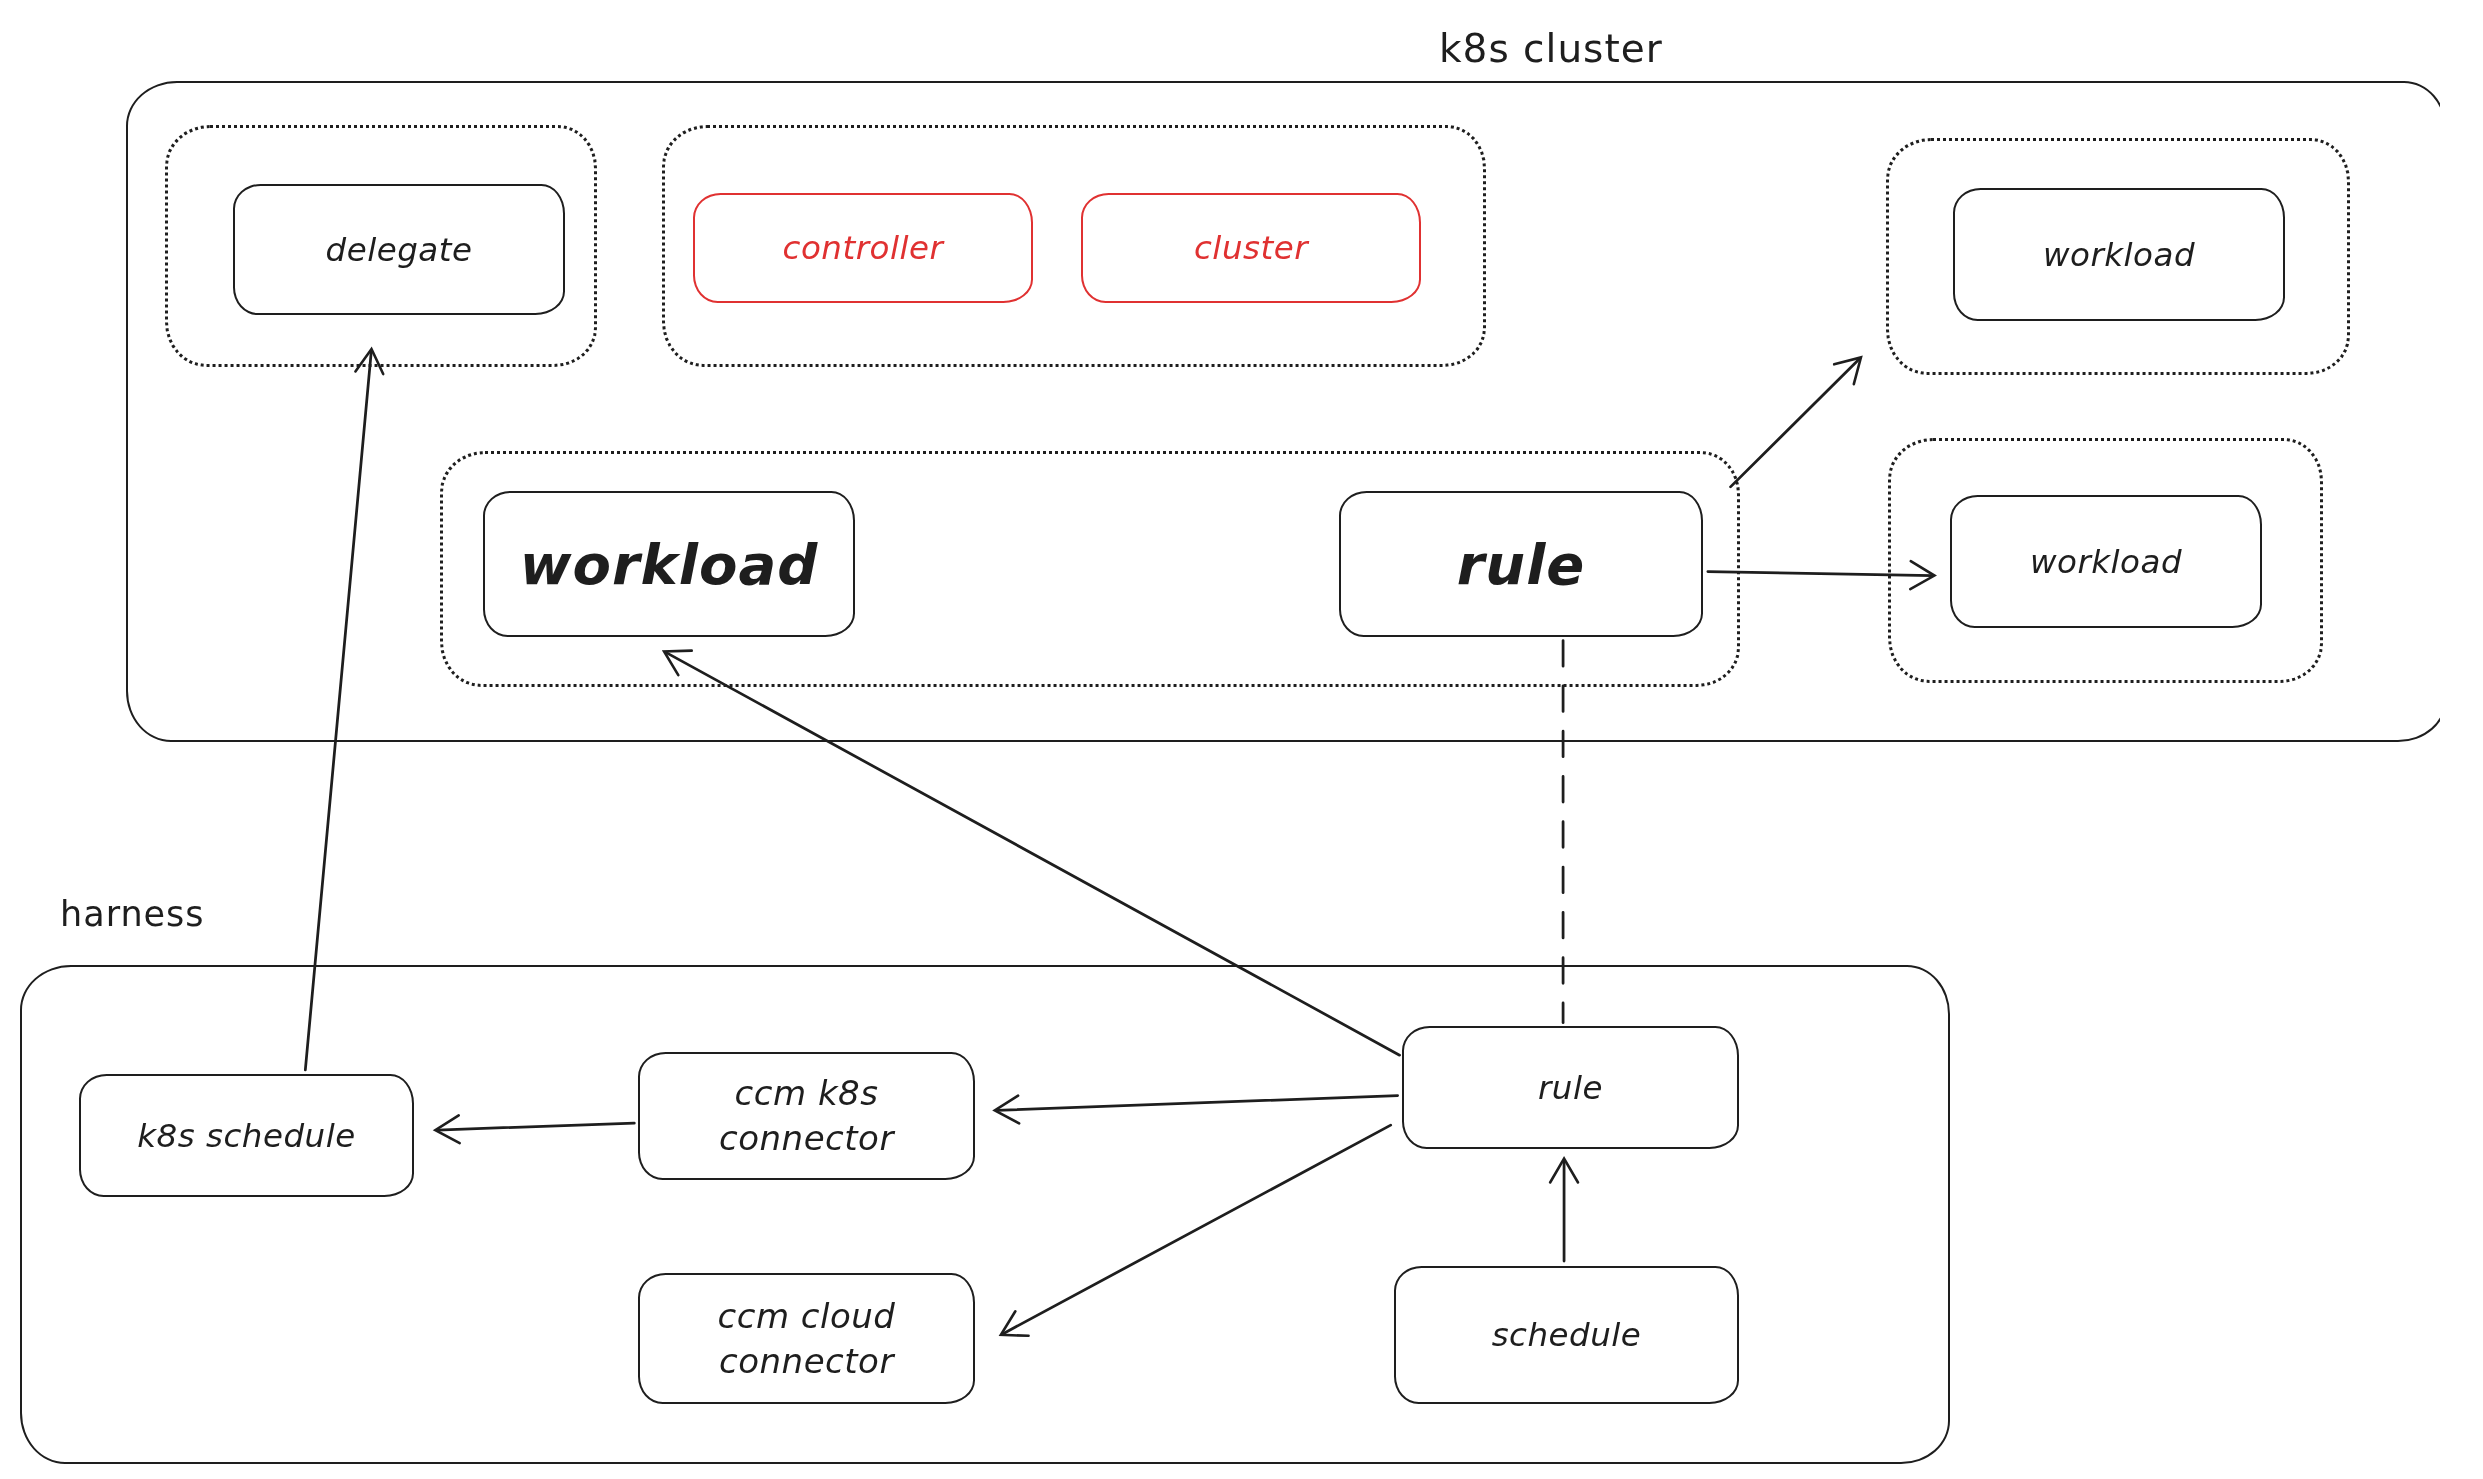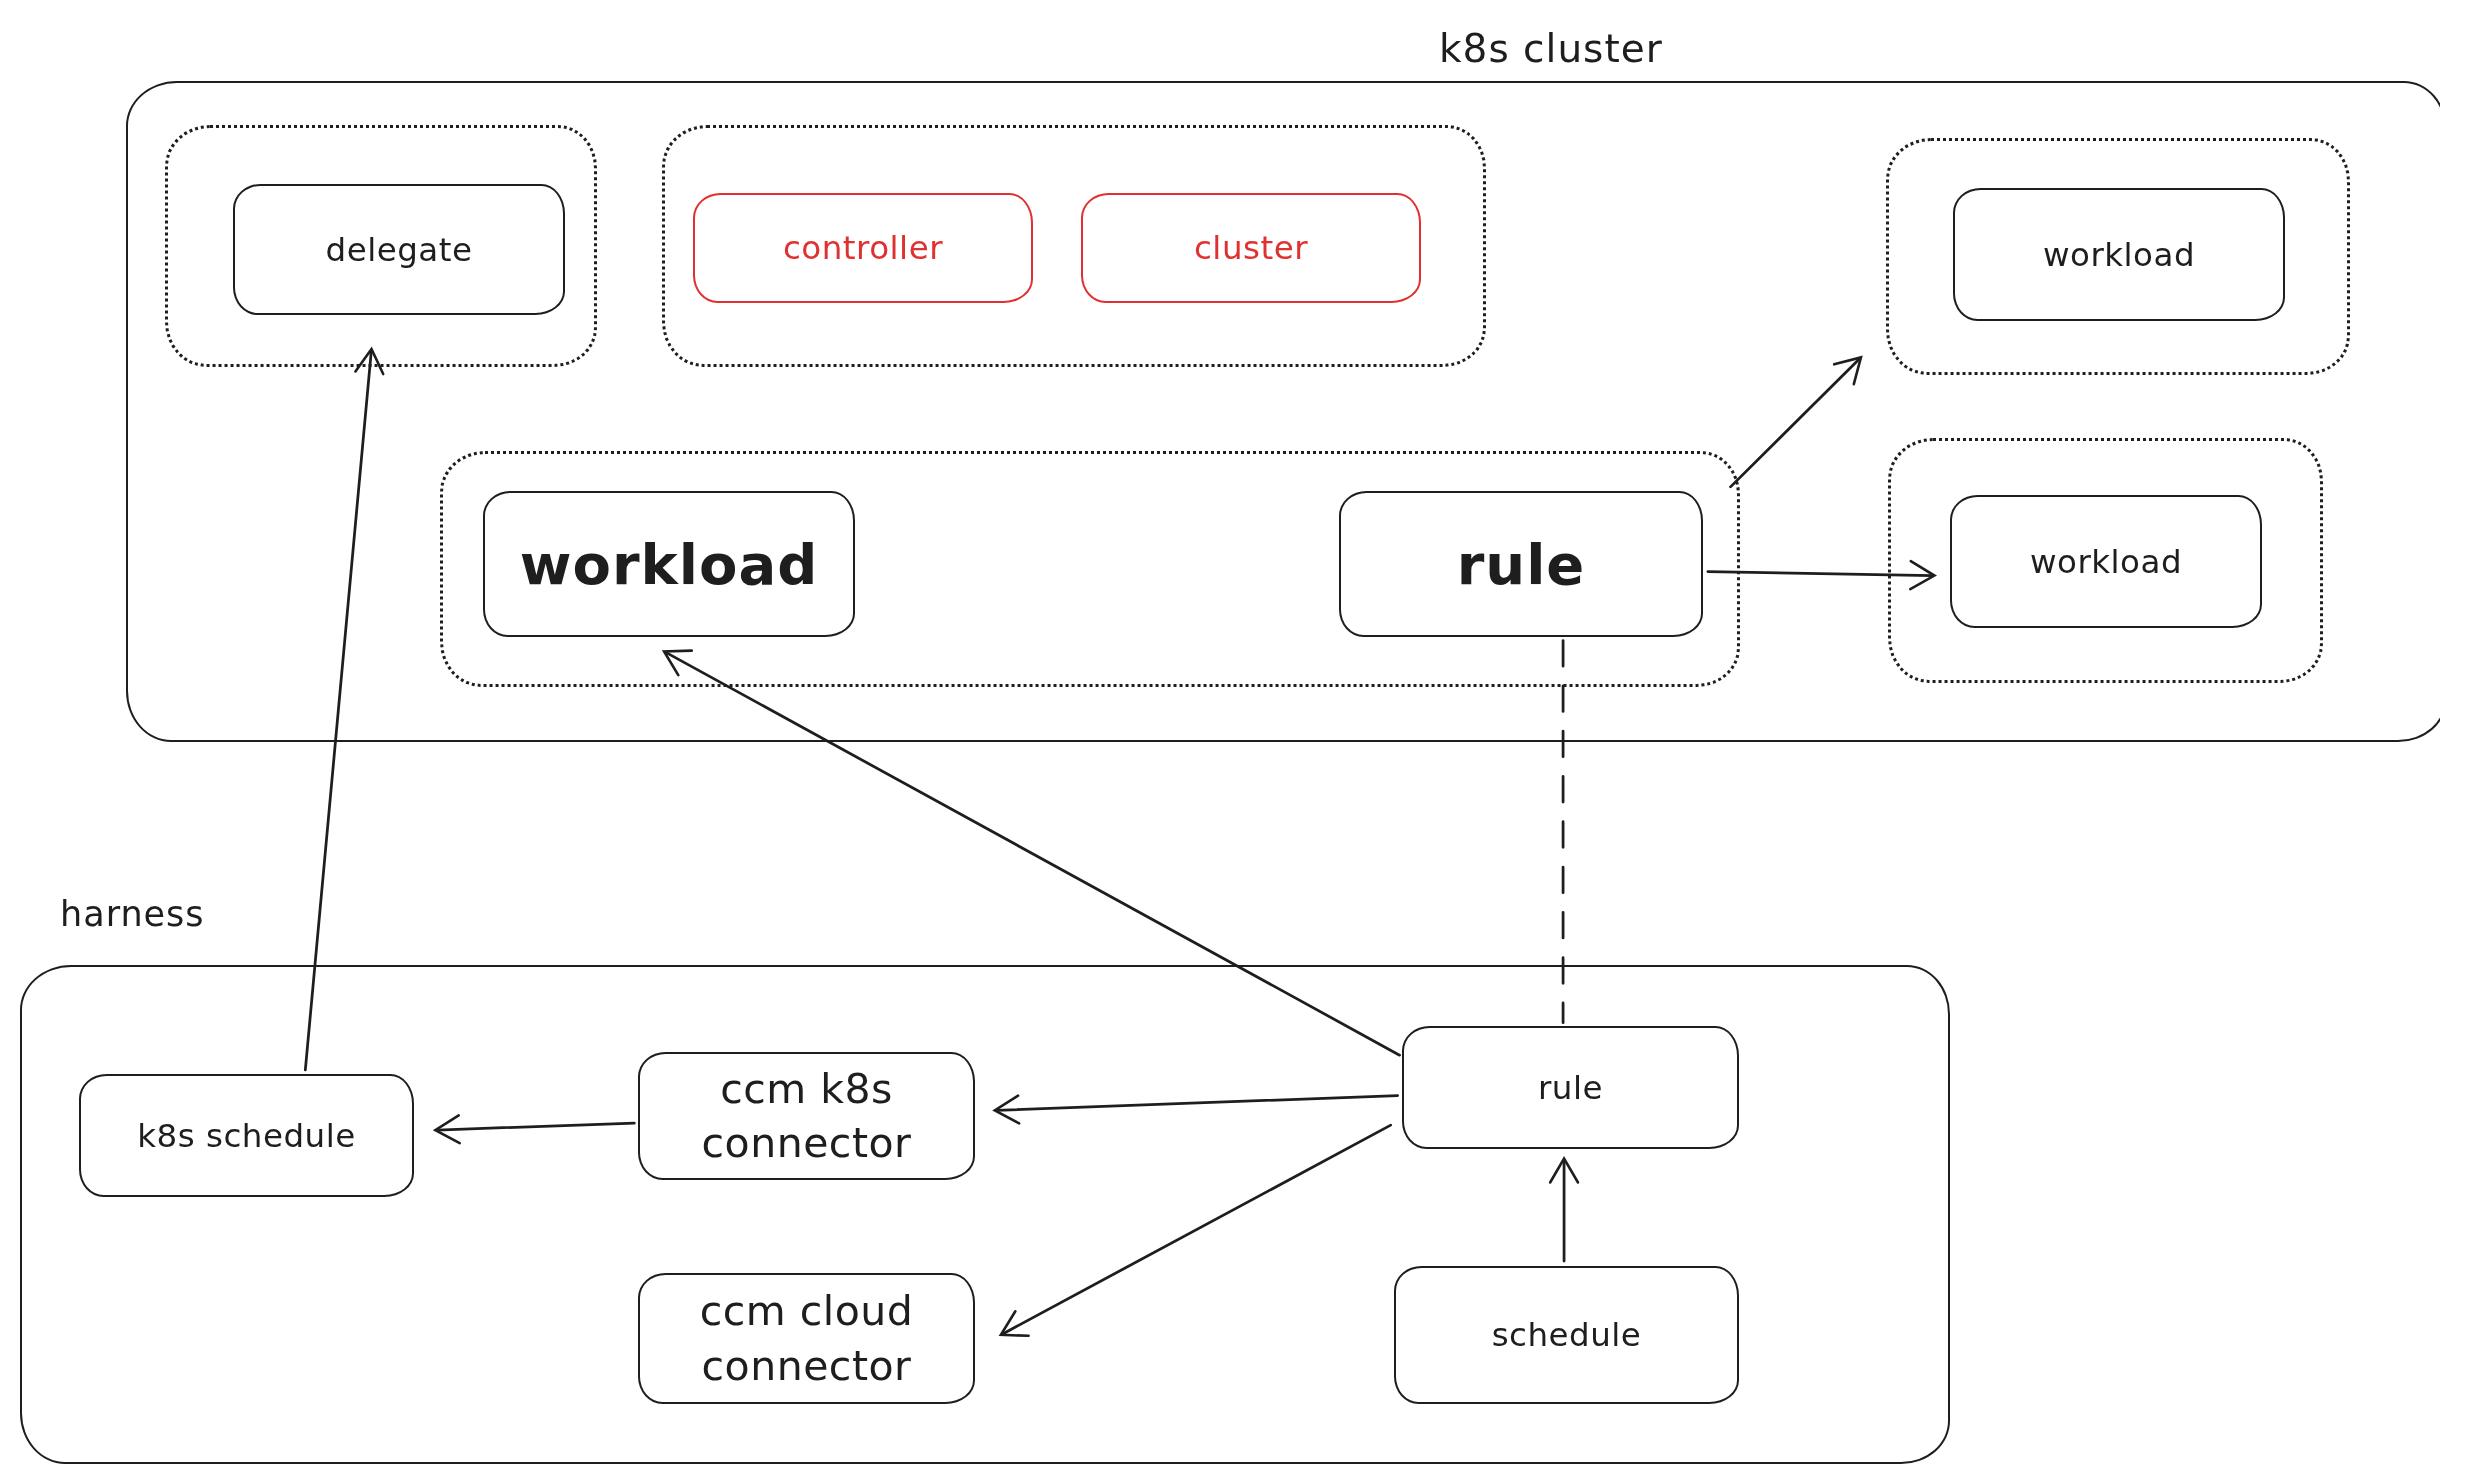--- a/index.html
+++ b/index.html
@@ -35,24 +35,25 @@
   .node{
     position:absolute;
     border:2.8px solid var(--ink);
     border-radius:27.6px 23.6px 29.6px 24.6px / 24.6px 29.6px 23.6px 27.6px;
     display:flex;align-items:center;justify-content:center;
     text-align:center;
     font-size:32.5px;
     letter-spacing:0.5px;
     background:var(--bg);
     box-sizing:border-box;
+    font-style:italic;
   }
   .node.red{border-color:var(--red);color:var(--red);}
   .node.big{font-size:56px;font-weight:600;letter-spacing:1px;}
-  .node.two-line{flex-direction:column;font-size:41px;line-height:1.32;}
+  .node.two-line{flex-direction:column;font-size:34px;line-height:1.32;}
   .float-label{
     position:absolute;
     font-size:39px;
     letter-spacing:1px;
     white-space:nowrap;
   }
   .float-label.small{font-size:35px;}
   svg.wires{position:absolute;left:0;top:0;width:2483px;height:1480px;pointer-events:none;}
   svg .wire{stroke:var(--ink);stroke-width:2.8;fill:none;stroke-linecap:round;}
   svg .wire.dashed{stroke-dasharray:26 20;}

